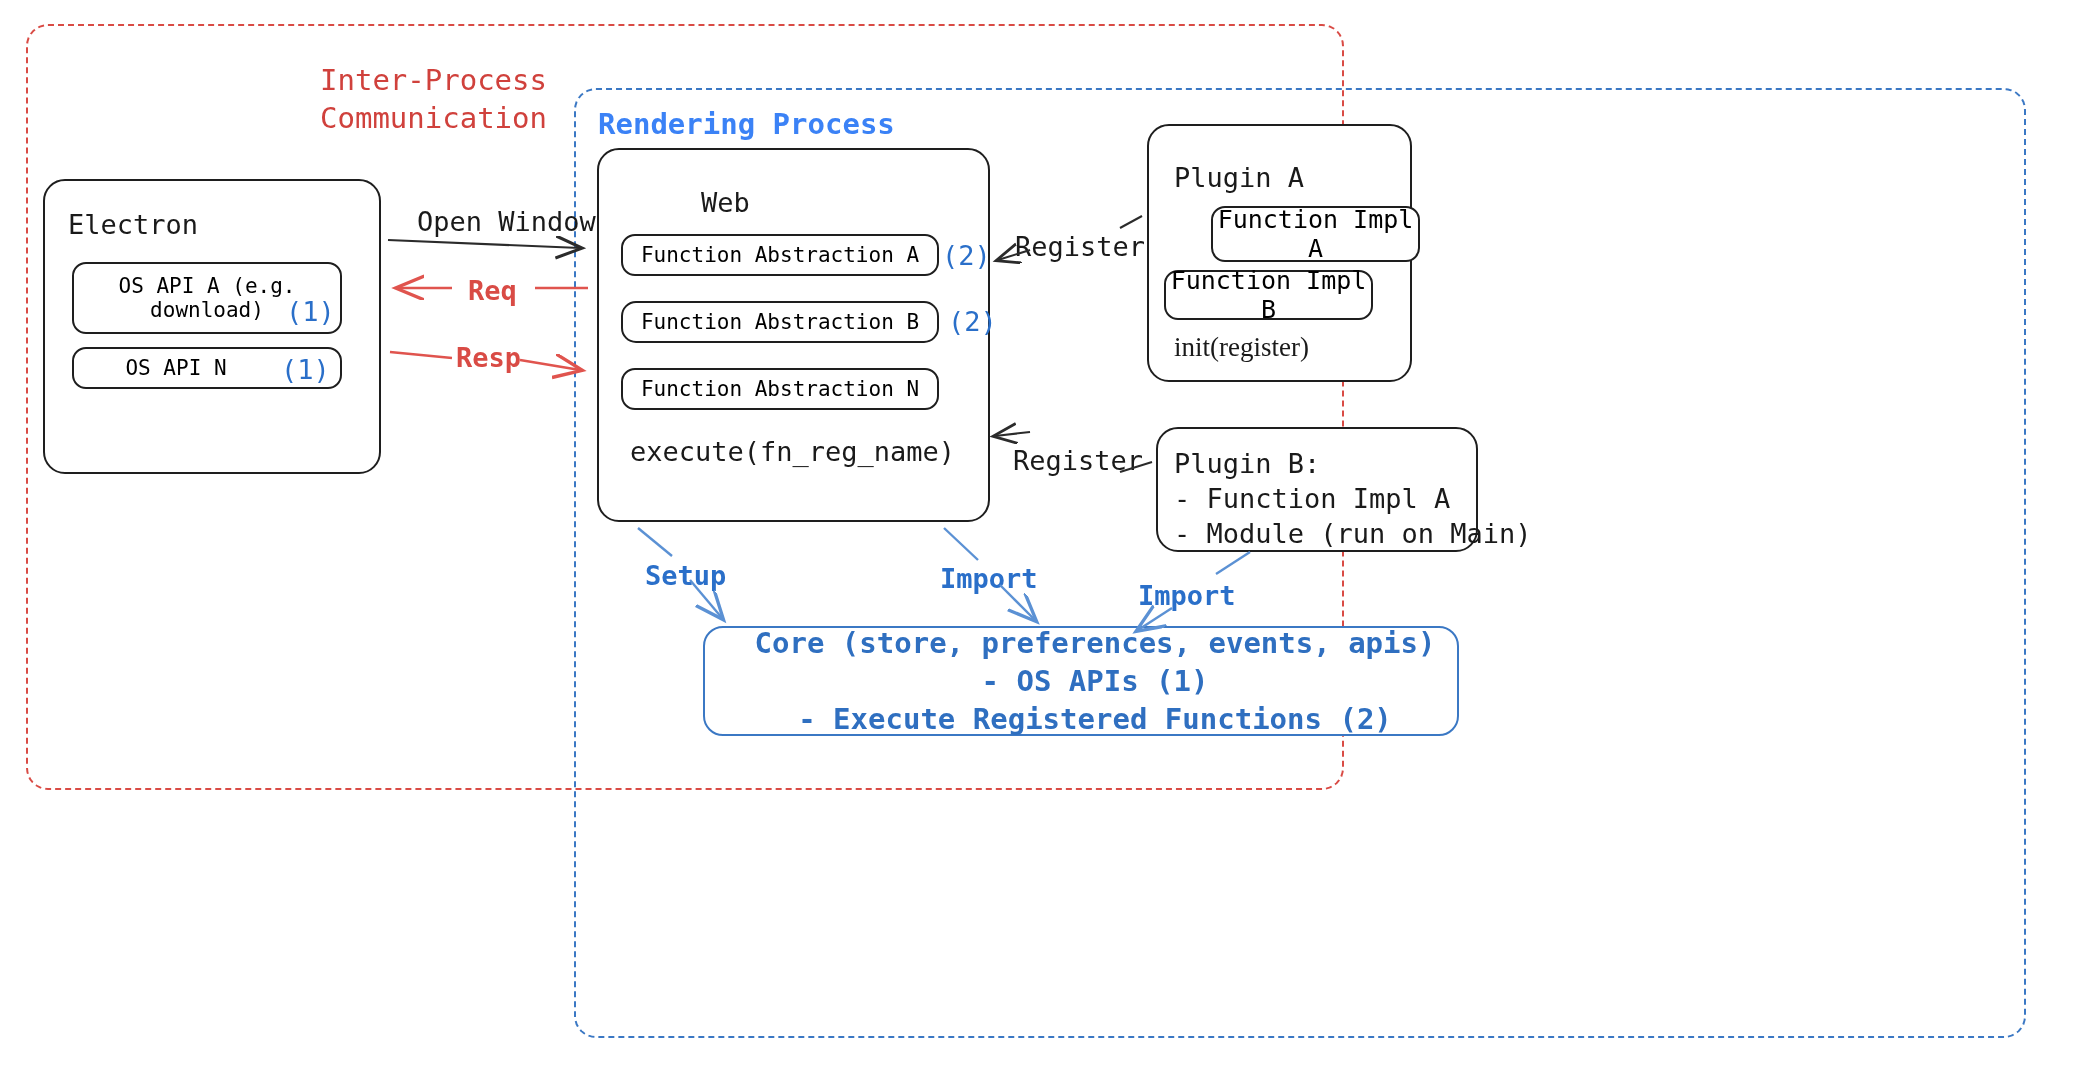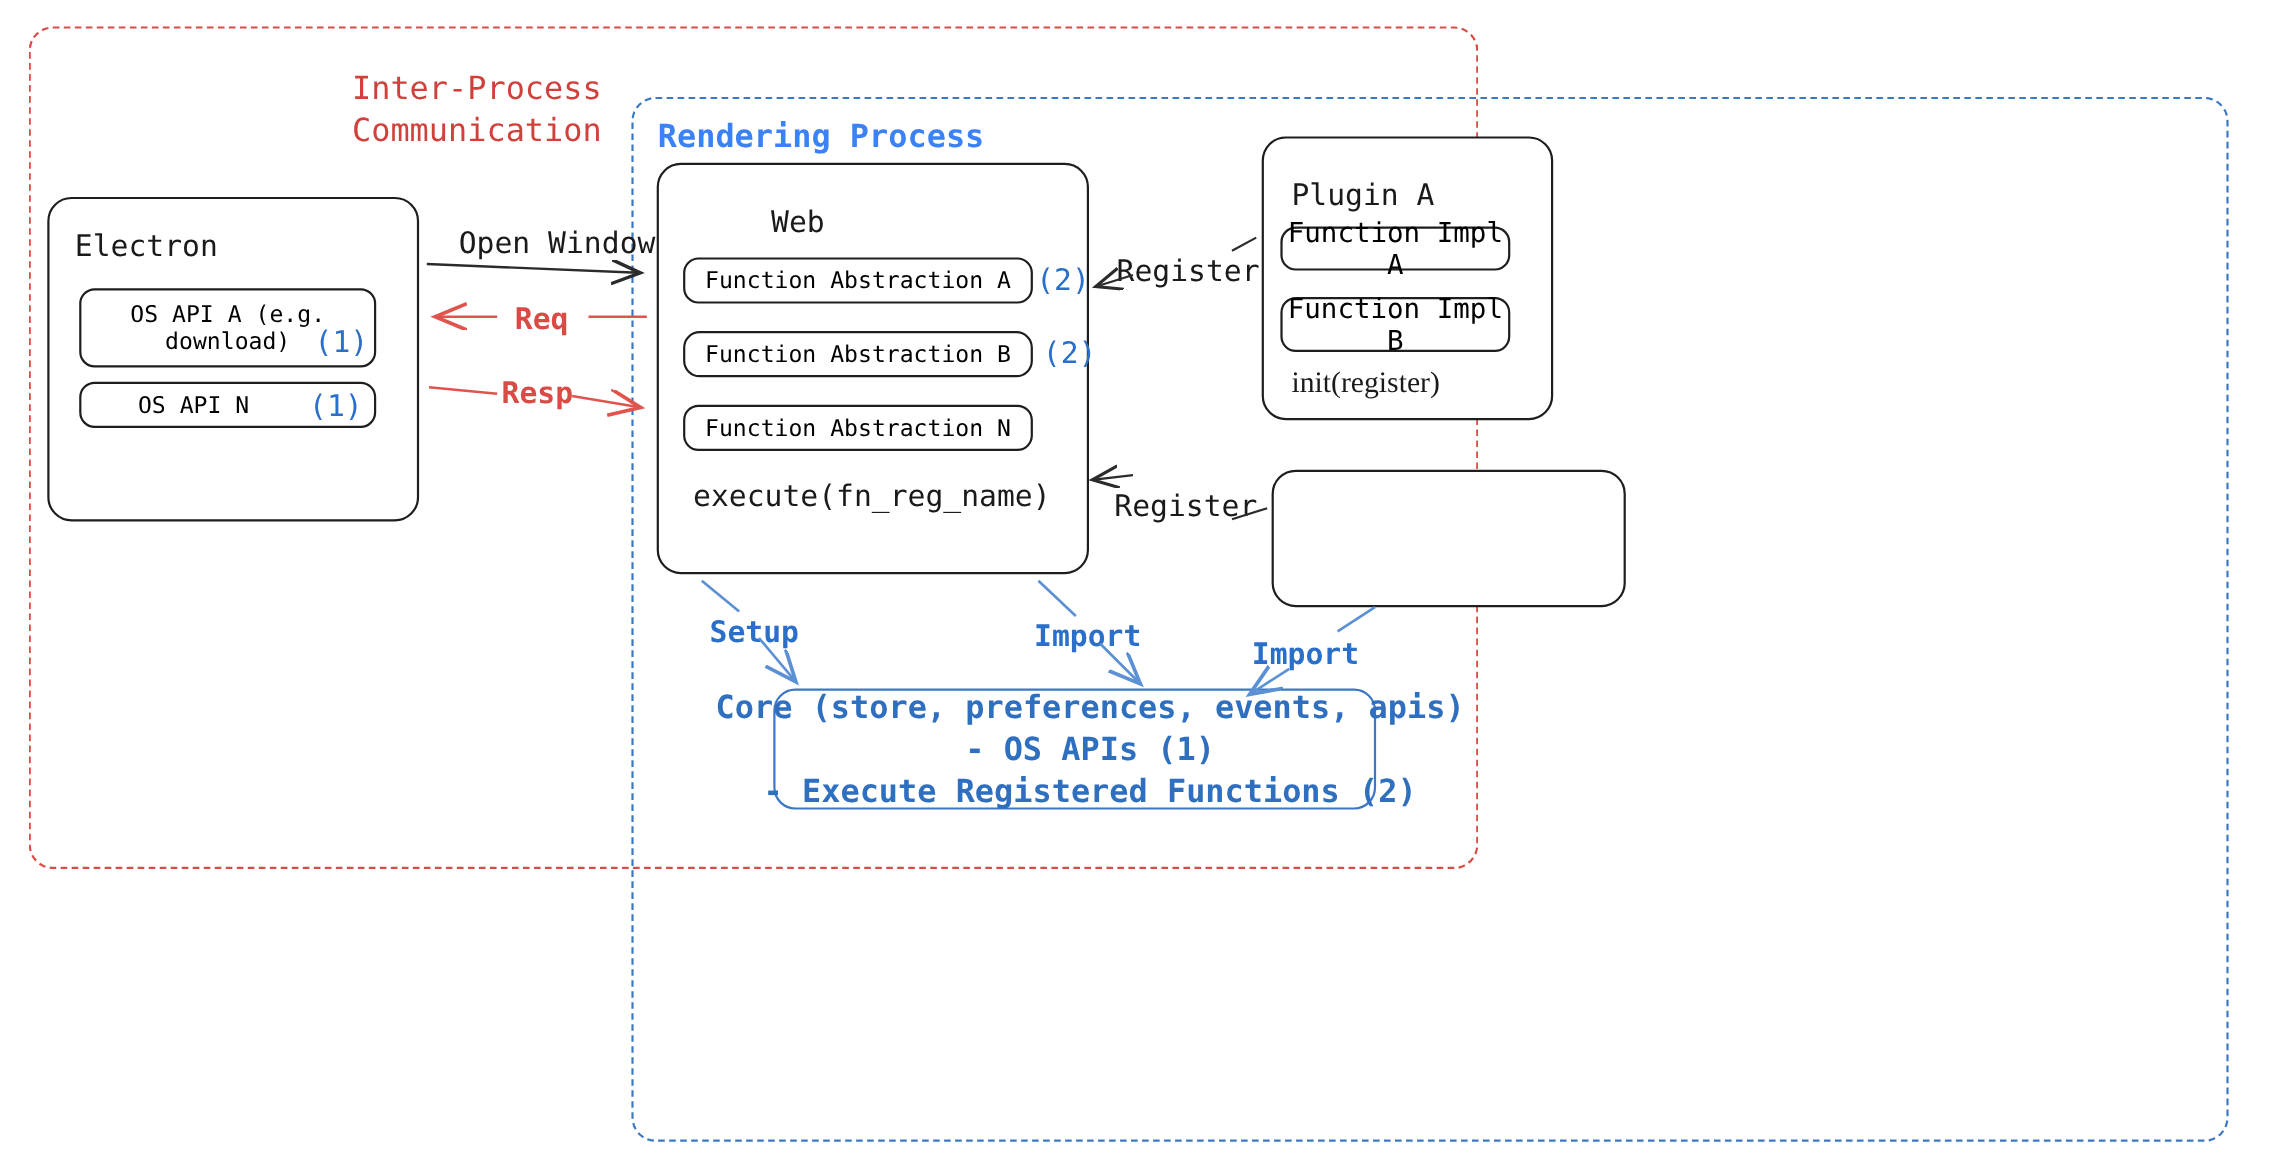--- a/index.html
+++ b/index.html
@@ -168,33 +168,36 @@
 
   <div class="node-inner" style="left:621px; top:368px; width:318px; height:42px;">
     <span class="inner-label">Function Abstraction N</span>
   </div>
 
   <div class="txt box-label" style="left:630px; top:435px;">execute(fn_reg_name)</div>
 
   <div class="node" style="left:1147px; top:124px; width:265px; height:258px;"></div>
   <div class="txt box-label" style="left:1174px; top:161px;">Plugin A</div>
 
-  <div class="node-inner" style="left:1164px; top:206px; width:209px; height:40px;">
+  <div class="node-inner" style="left:1211px; top:206px; width:209px; height:56px;">
     <span class="inner-label" style="font-size:25px;">Function Impl A</span>
   </div>
 
   <div class="node-inner" style="left:1164px; top:270px; width:209px; height:50px;">
     <span class="inner-label" style="font-size:25px;">Function Impl B</span>
   </div>
 
   <div class="txt box-label" style="left:1174px; top:330px;font-family:Liberation Serif, serif;">init(register)</div>
 
   <div class="node" style="left:1156px; top:427px; width:322px; height:125px;"></div>
-
-  <div class="node-core" style="left:703px; top:626px; width:548px; height:110px;padding-left:28px;">
+  <div class="txt box-label leftline" style="left:1174px; top:447px; line-height:1.29;">Plugin B:
+- Function Impl A
+- Module (run on Main)</div>
+
+  <div class="node-core" style="left:703px; top:626px; width:756px; height:110px;padding-left:28px;">
     <span class="core-line">Core (store, preferences, events, apis)</span>
     <span class="core-line">- OS APIs (1)</span>
     <span class="core-line">- Execute Registered Functions (2)</span>
   </div>
 
   <div class="edge-label edge-black" style="left:417px; top:206px;">Open Window</div>
 
   <div class="edge-label edge-red" style="left:468px; top:275px;">Req</div>
 
   <div class="edge-label edge-red" style="left:456px; top:342px;">Resp</div>

